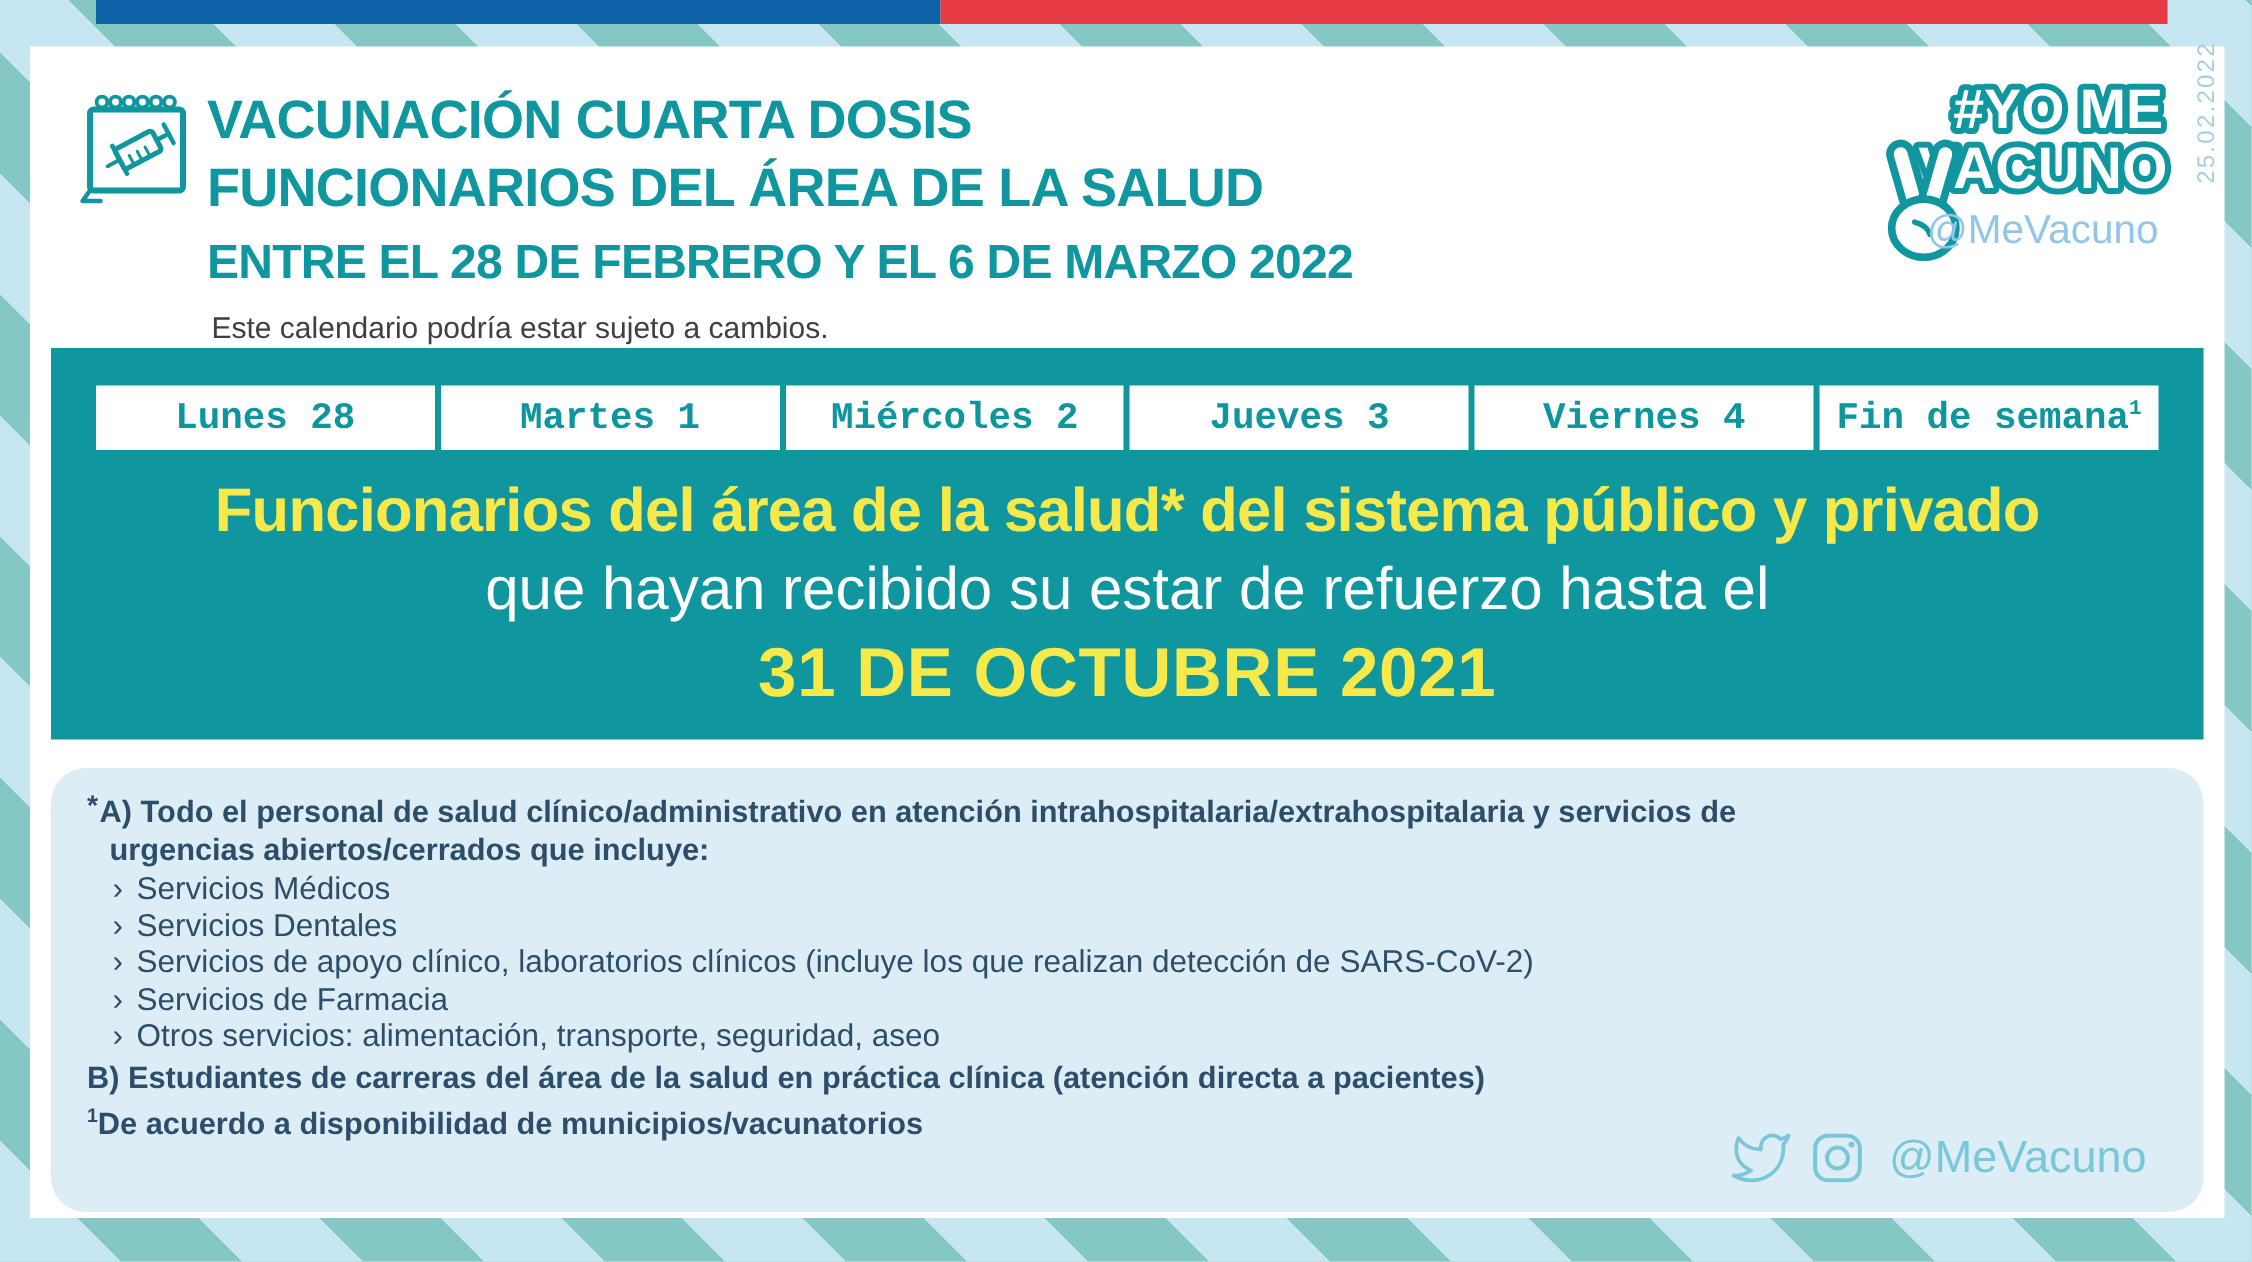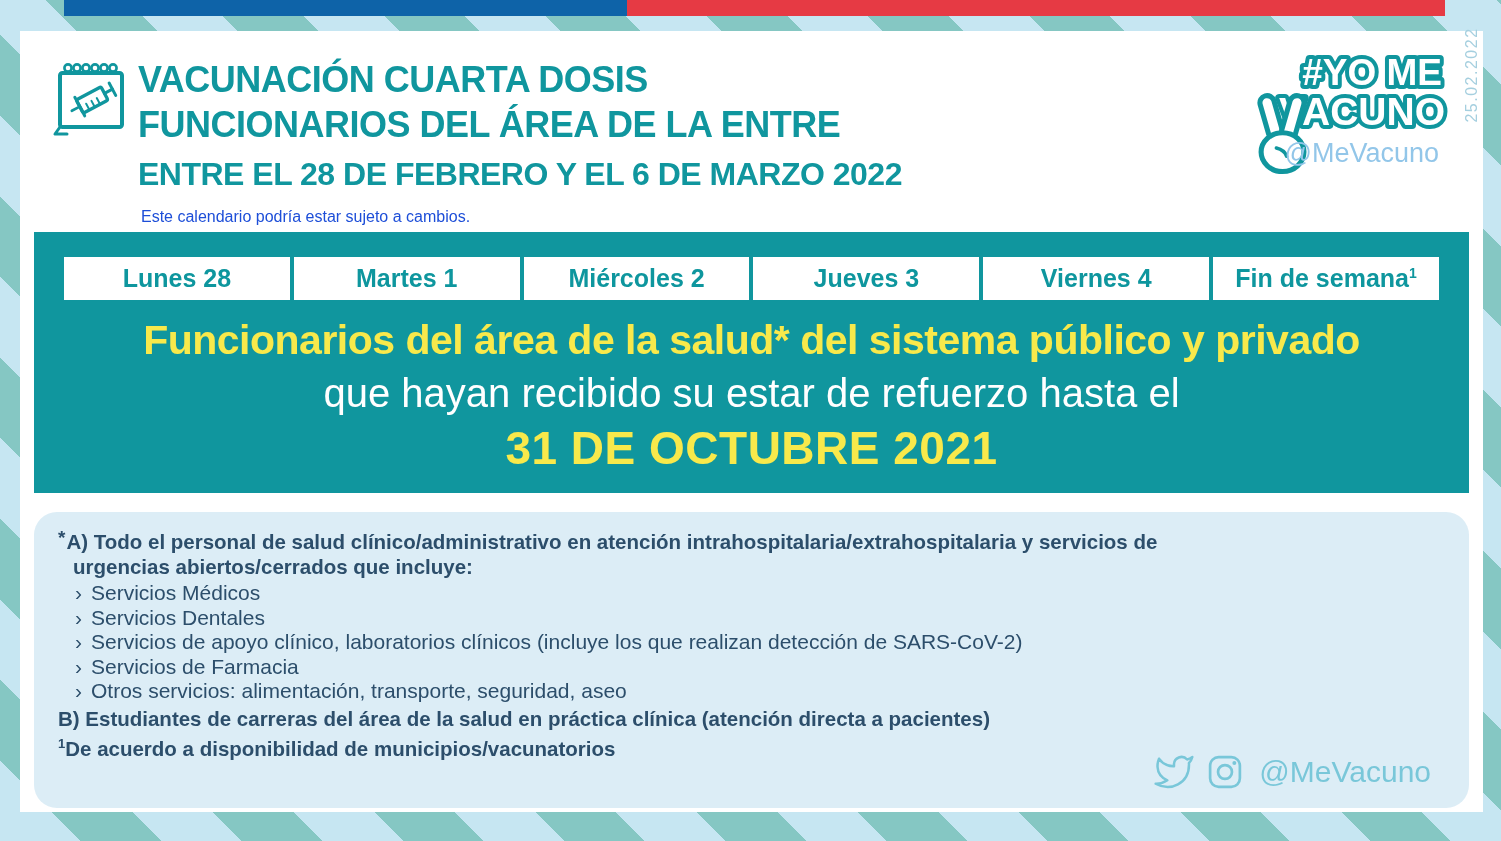--- a/index.html
+++ b/index.html
@@ -11,31 +11,31 @@
   .topbar{position:absolute;top:0;height:16px;}
   .topbar.blue{left:64px;width:563px;background:#0e63a8;}
   .topbar.red{left:627px;width:818px;background:#e63a44;}
   .card{position:absolute;left:20px;top:31px;width:1463px;height:781px;background:#ffffff;}
 
   
   .cal-icon{position:absolute;left:32px;top:28px;width:80px;height:78px;}
   .title-block{position:absolute;left:118px;top:26px;}
   .title{color:#10969e;font-weight:bold;font-size:36px;line-height:45px;letter-spacing:-0.5px;}
   .subtitle{color:#10969e;font-weight:bold;font-size:32px;margin-top:9px;letter-spacing:-0.5px;}
-  .disclaimer{color:#1d4ed8;font-size:16px;margin-top:15px;margin-left:3px;font-weight:normal;}
+  .disclaimer{color:#404040;font-size:20px;margin-top:15px;margin-left:3px;font-weight:normal;}
 
   .logo{position:absolute;left:1230px;top:14px;width:205px;height:132px;}
   .logo-handle{position:absolute;left:1257px;top:107px;width:162px;text-align:right;
     color:#92c6e9;font-size:27px;}
   .side-date{position:absolute;left:1397px;top:34px;width:112px;height:20px;text-align:center;
     transform:rotate(-90deg);color:#a5cfdf;font-size:16px;letter-spacing:1.5px;}
 
   
   .banner{position:absolute;left:14px;top:201px;width:1435px;height:261px;background:#10969e;}
-  .tabs{display:flex;gap:4px;padding:25px 30px 0 30px;}
+  .tabs{display:flex;gap:4px;padding:25px 30px 0 30px;font-family:Liberation Mono, monospace;}
   .tab{flex:1;height:43px;background:#ffffff;color:#0e969e;font-weight:bold;font-size:25px;
     display:flex;align-items:center;justify-content:center;}
   .tab sup{font-size:14px;line-height:0;margin-top:-12px;}
   .headline{color:#f8e94b;font-weight:bold;font-size:41px;line-height:44px;text-align:center;
     margin-top:18px;letter-spacing:-0.5px;}
   .subline{color:#ffffff;font-size:40px;line-height:42px;text-align:center;margin-top:10px;font-weight:normal;}
   .deadline{color:#f8e94b;font-weight:bold;font-size:46px;line-height:48px;text-align:center;
     margin-top:10px;letter-spacing:0.5px;}
 
   
@@ -80,21 +80,21 @@
           <line x1="17" y1="40.5" x2="26" y2="40.5" stroke-width="2.6"></line>
           <line x1="54" y1="40.5" x2="63" y2="40.5" stroke-width="3"></line>
           <line x1="63" y1="33.5" x2="63" y2="47.5" stroke-width="3"></line>
         </g>
       </svg>
     </div>
 
     <div class="title-block">
       <div class="title">
         <div>VACUNACIÓN CUARTA DOSIS</div>
-        <div>FUNCIONARIOS DEL ÁREA DE LA ENTRE</div>
+        <div>FUNCIONARIOS DEL ÁREA DE LA SALUD</div>
       </div>
       <div class="subtitle">ENTRE EL 28 DE FEBRERO Y EL 6 DE MARZO 2022</div>
       <div class="disclaimer">Este calendario podría estar sujeto a cambios.</div>
     </div>
 
     <div class="logo">
       <svg width="205" height="132" viewBox="0 0 205 132">
         <g font-family="Liberation Sans, sans-serif" font-weight="bold" fill="#ffffff" stroke="#10969e" paint-order="stroke" stroke-linejoin="round">
           <text x="192" y="40" text-anchor="end" font-size="37" stroke-width="8">#YO ME</text>
           <text x="195" y="80" text-anchor="end" font-size="39" stroke-width="8">VACUNO</text>

